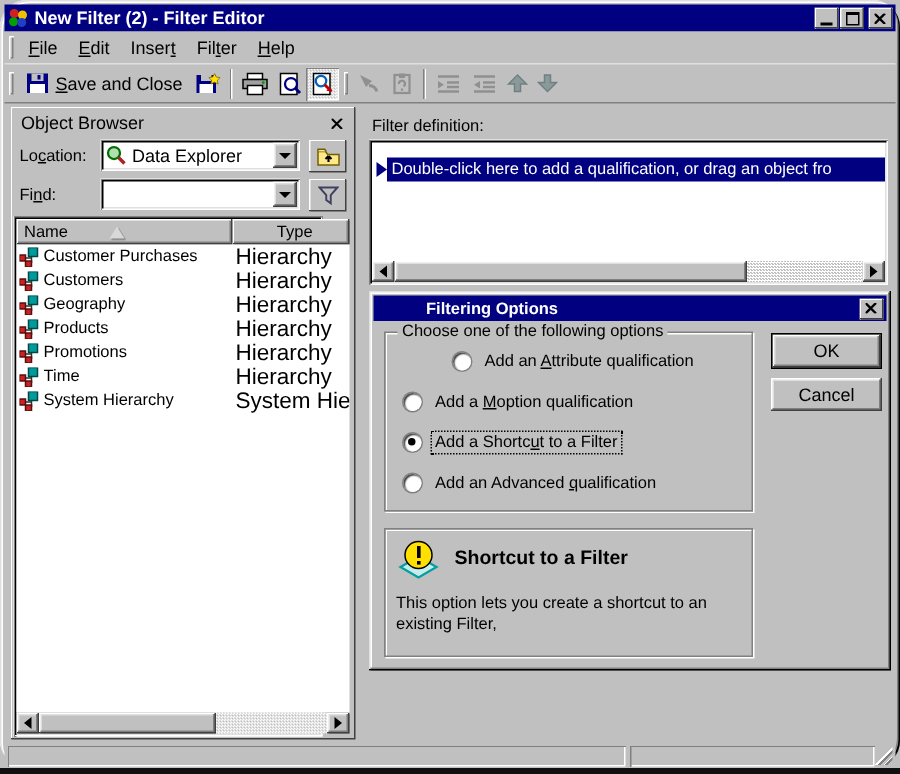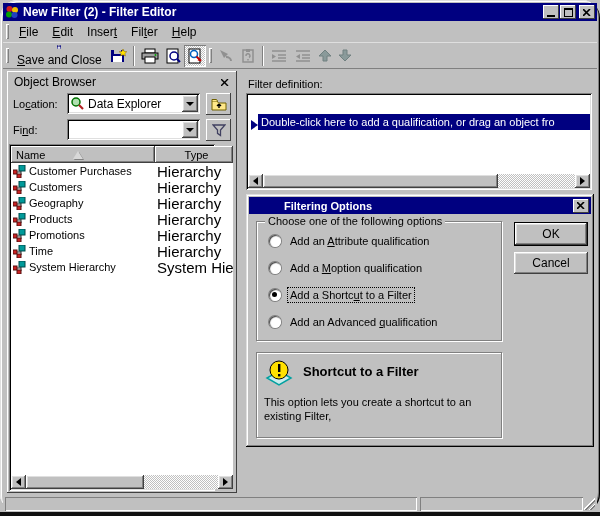--- a/index.html
+++ b/index.html
@@ -18,21 +18,21 @@
   .cbtn.gap { margin-left:2px; }
   .min-glyph { width:8px; height:2px; background:#000; margin-top:7px; }
   .max-glyph { width:9px; height:9px; border:1px solid #000; border-top-width:2px; }
 
   .menubar { position:absolute; left:3px; top:21px; width:594px; height:21px; display:flex; align-items:center; background:#c0c0c0; }
   .grip { width:3px; height:15px; margin:0 3px; box-shadow: inset 1px 1px 0 #fff, inset -1px -1px 0 #808080; }
   .menu-item { font-size:12px; color:#000; padding:2px 7px; white-space:nowrap; }
   .accel { text-decoration:underline; }
 
   .toolbar { position:absolute; left:3px; top:42px; width:594px; height:27px; display:flex; align-items:center; background:#c0c0c0; border-top:1px solid #dfdfdf; border-bottom:1px solid #808080; }
-  .tool-btn { height:22px; display:flex; align-items:center; justify-content:center; padding:0 3px;flex-direction:column; }
+  .tool-btn { height:22px; display:flex; align-items:center; justify-content:center; padding:0 3px; }
   .tool-btn.textbtn { padding:0 5px; gap:4px; font-size:12px; }
   .tool-btn.pressed { box-shadow: inset 1px 1px 0 #808080, inset -1px -1px 0 #fff; background: repeating-conic-gradient(#c0c0c0 0% 25%, #ffffff 0% 50%) 0 0/2px 2px; }
   .tsep { width:2px; height:20px; margin:0 3px; box-shadow: inset 1px 0 0 #808080, inset -1px 0 0 #fff; }
 
   .panel { position:absolute; left:7px; top:71px; width:230px; height:422px; background:#c0c0c0; box-shadow: inset -1px -1px 0 #404040, inset 1px 1px 0 #fff; }
   .panel-head { position:absolute; left:2px; top:2px; width:226px; height:18px; display:flex; align-items:center; }
   .panel-head .pt { font-size:12px; margin-left:5px; }
   .xbtn { width:15px; height:13px; margin-left:auto; margin-right:3px; display:flex; align-items:center; justify-content:center; }
   .formrow { position:absolute; left:2px; height:22px; display:flex; align-items:center; }
   .flabel { font-size:11px; margin-left:4px; }
@@ -55,21 +55,21 @@
   .ltype { font-size:15px; position:absolute; left:146px; white-space:nowrap; }
   .hscroll { position:absolute; left:2px; bottom:2px; height:14px; display:flex; }
   .hscroll .sb-arrow { width:15px; height:14px; display:flex; align-items:center; justify-content:center; background:#c0c0c0; box-shadow: inset -1px -1px 0 #404040, inset 1px 1px 0 #fff, inset -2px -2px 0 #808080, inset 2px 2px 0 #dfdfdf; }
   .sb-thumb { height:14px; background:#c0c0c0; box-shadow: inset -1px -1px 0 #404040, inset 1px 1px 0 #fff, inset -2px -2px 0 #808080, inset 2px 2px 0 #dfdfdf; }
   .sb-track { height:14px; flex:1; }
   .tri-l { width:0; height:0; border-top:4px solid transparent; border-bottom:4px solid transparent; border-right:5px solid #000; }
   .tri-r { width:0; height:0; border-top:4px solid transparent; border-bottom:4px solid transparent; border-left:5px solid #000; }
 
   .fd-label { position:absolute; left:248px; top:78px; font-size:11px; }
   .defbox { position:absolute; left:246px; top:93px; width:346px; height:97px; background:#fff; box-shadow: inset 1px 1px 0 #808080, inset -1px -1px 0 #fff, inset 2px 2px 0 #000, inset -2px -2px 0 #dfdfdf; }
-  .def-row { position:absolute; left:2px; top:3px; width:342px; height:34px; display:flex; align-items:flex-end; background:#fff; }
+  .def-row { position:absolute; left:2px; top:3px; width:342px; height:34px; display:flex; align-items:center; background:#fff; }
   .def-arrow { width:0; height:0; margin-left:3px; border-top:5px solid transparent; border-bottom:5px solid transparent; border-left:7px solid #000080; }
   .def-sel { flex:1; height:16px; background:#000080; color:#fff; font-size:11px; line-height:16px; padding-left:3px; white-space:nowrap; overflow:hidden; }
   .defbox .hscroll { left:2px; bottom:2px; width:342px; }
 
   .dialog { position:absolute; left:246px; top:194px; width:348px; height:253px; background:#c0c0c0; box-shadow: inset -1px -1px 0 #000, inset 1px 1px 0 #dfdfdf, inset -2px -2px 0 #808080, inset 2px 2px 0 #fff; }
   .dlg-title { position:absolute; left:3px; top:3px; width:342px; height:17px; background:#000080; display:flex; align-items:center;padding-left:31px; }
   .dlg-title .dt { color:#fff; font-size:11px; font-weight:bold; margin-left:4px; }
   .groupbox { position:absolute; left:10px; top:27px; width:246px; height:120px; border:1px solid #808080; box-shadow: 1px 1px 0 #fff, inset 1px 1px 0 #fff; }
   .legend { position:absolute; left:8px; top:-7px; background:#c0c0c0; padding:0 3px; font-size:11px; white-space:nowrap; }
   .option { position:absolute; left:12px; display:flex; align-items:center; }
@@ -373,21 +373,21 @@
         <span class="dt">Filtering Options</span>
         <div class="xbtn raised1" style="width:16px;height:14px;margin-right:2px;">
           <svg width="8" height="7" viewBox="0 0 8 7">
               <path d="M0 0 L7 7 M7 0 L0 7" stroke="#000" stroke-width="1.6"></path>
             </svg>
         </div>
       </div>
 
       <div class="groupbox">
         <span class="legend">Choose one of the following options</span>
-        <div class="option" style="top:12px;">
+        <div class="option" style="top:12px;margin-left:33px;">
           <div class="radio"></div>
           <span class="opt-label"><span>Add an </span><span class="accel">A</span><span>ttribute qualification</span></span>
         </div>
         <div class="option" style="top:39px;">
           <div class="radio"></div>
           <span class="opt-label"><span>Add a </span><span class="accel">M</span><span>option qualification</span></span>
         </div>
         <div class="option sel" style="top:66px;">
           <div class="radio">
               <div class="radio-dot"></div>

